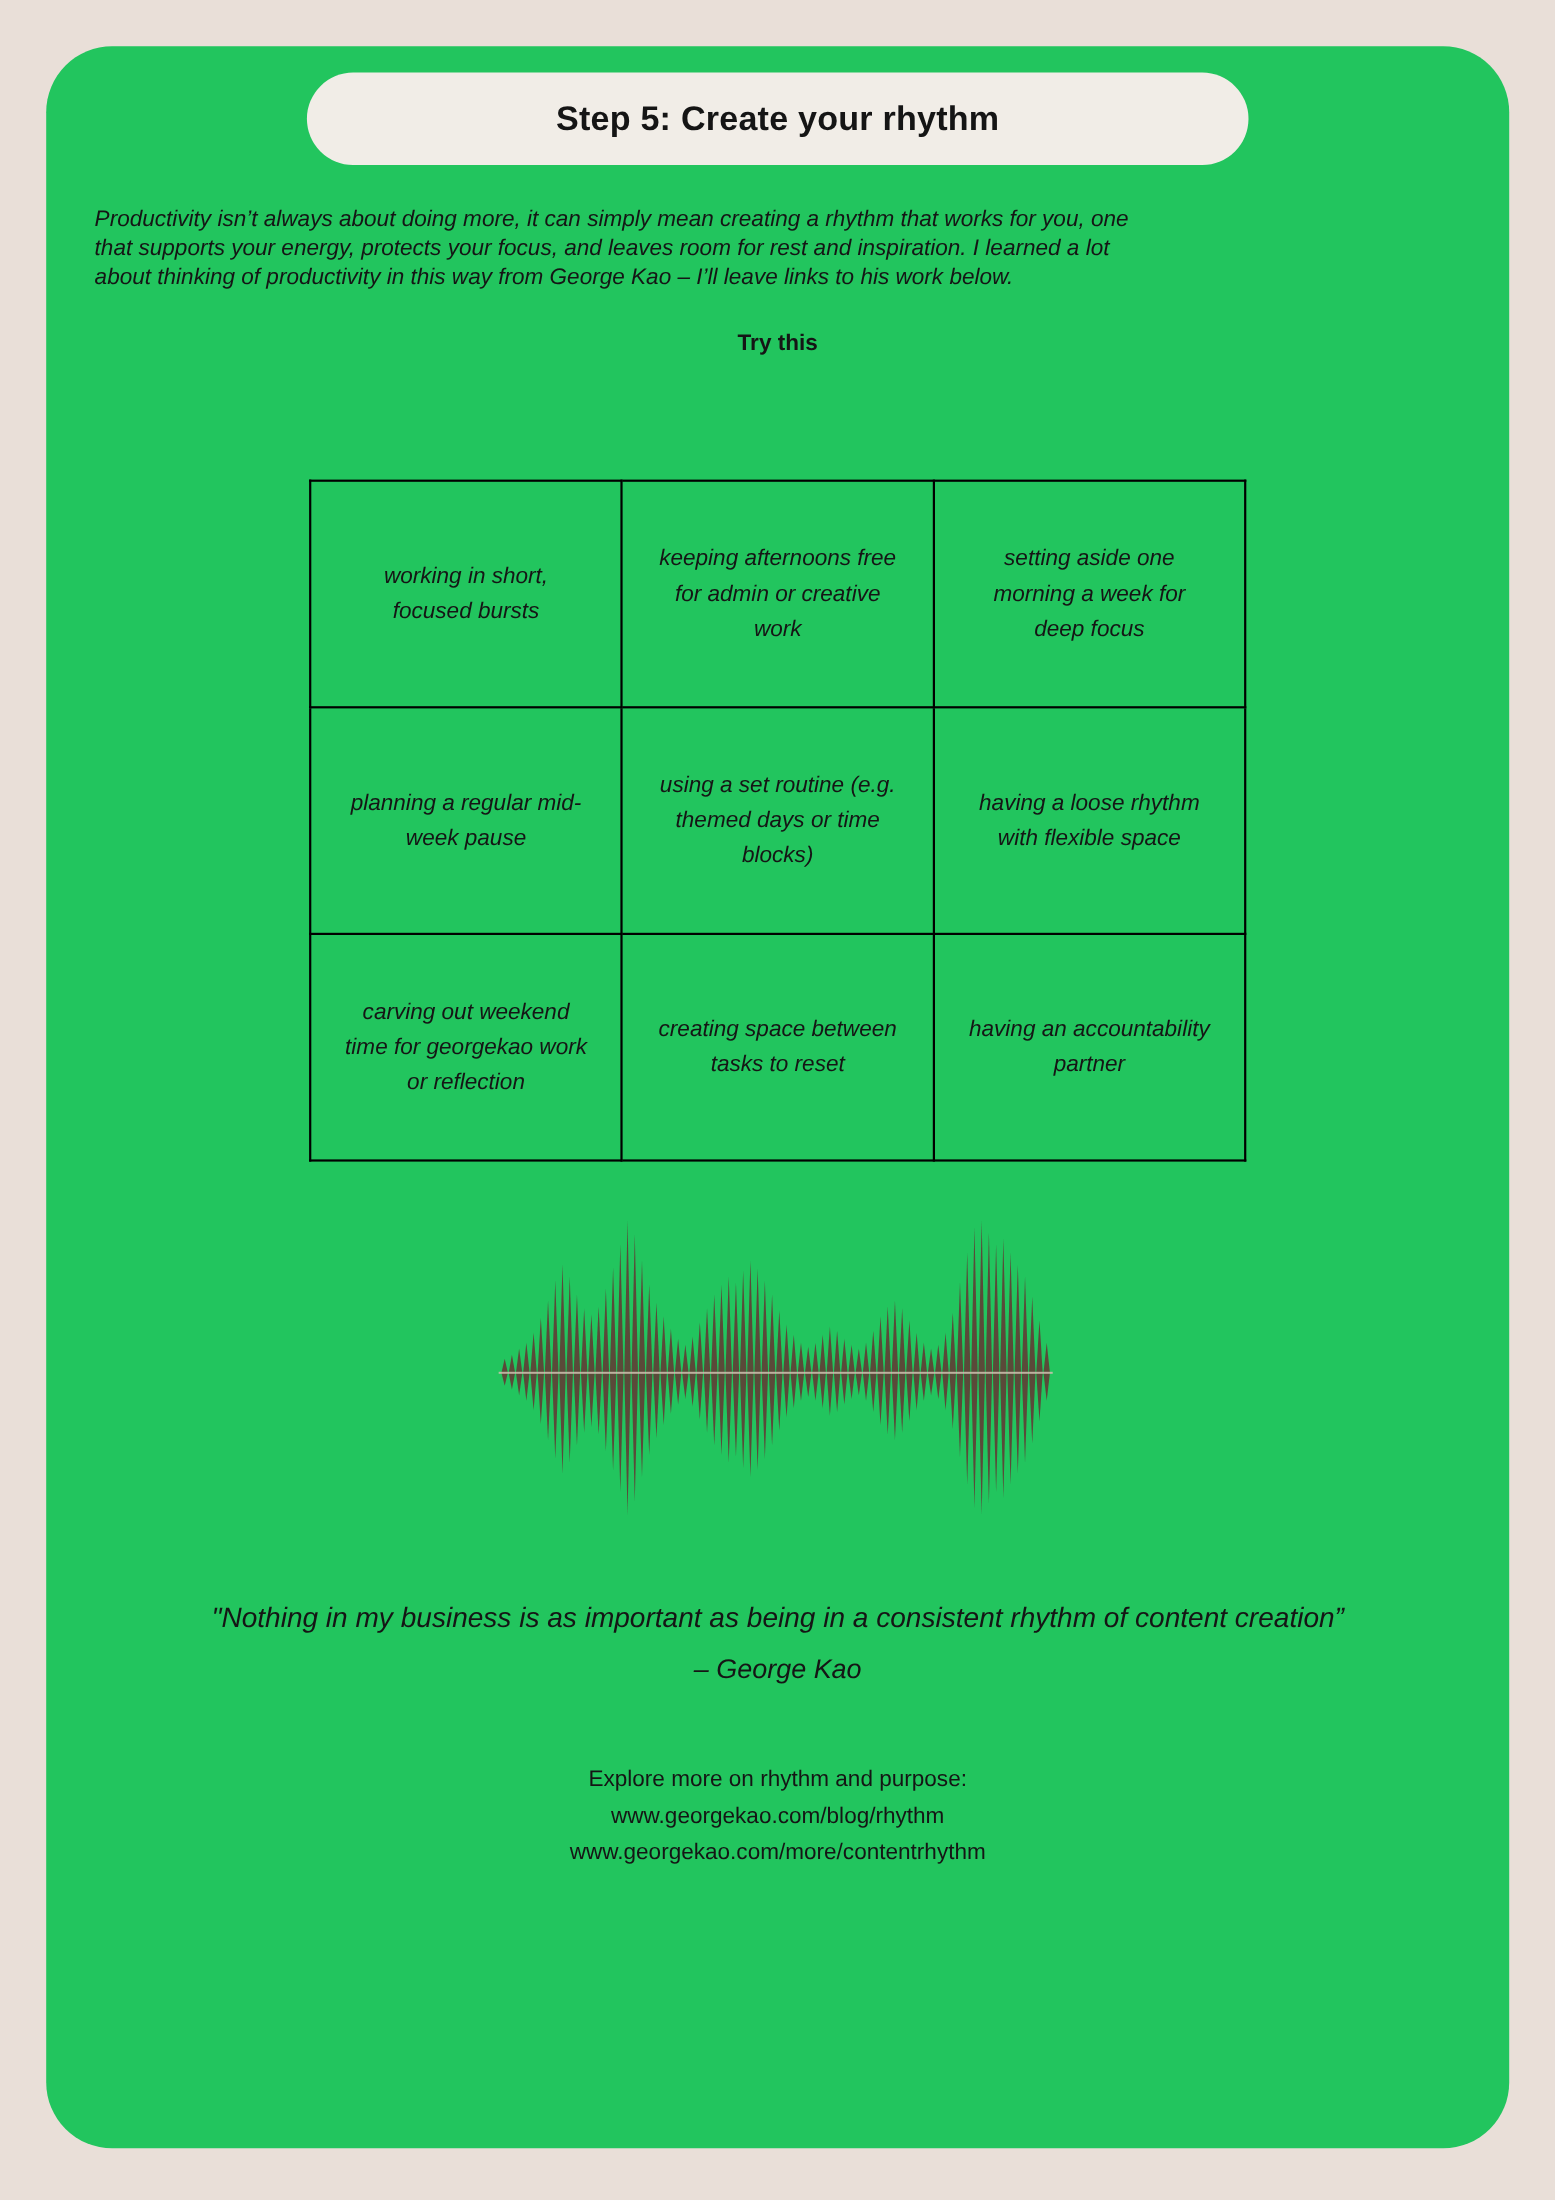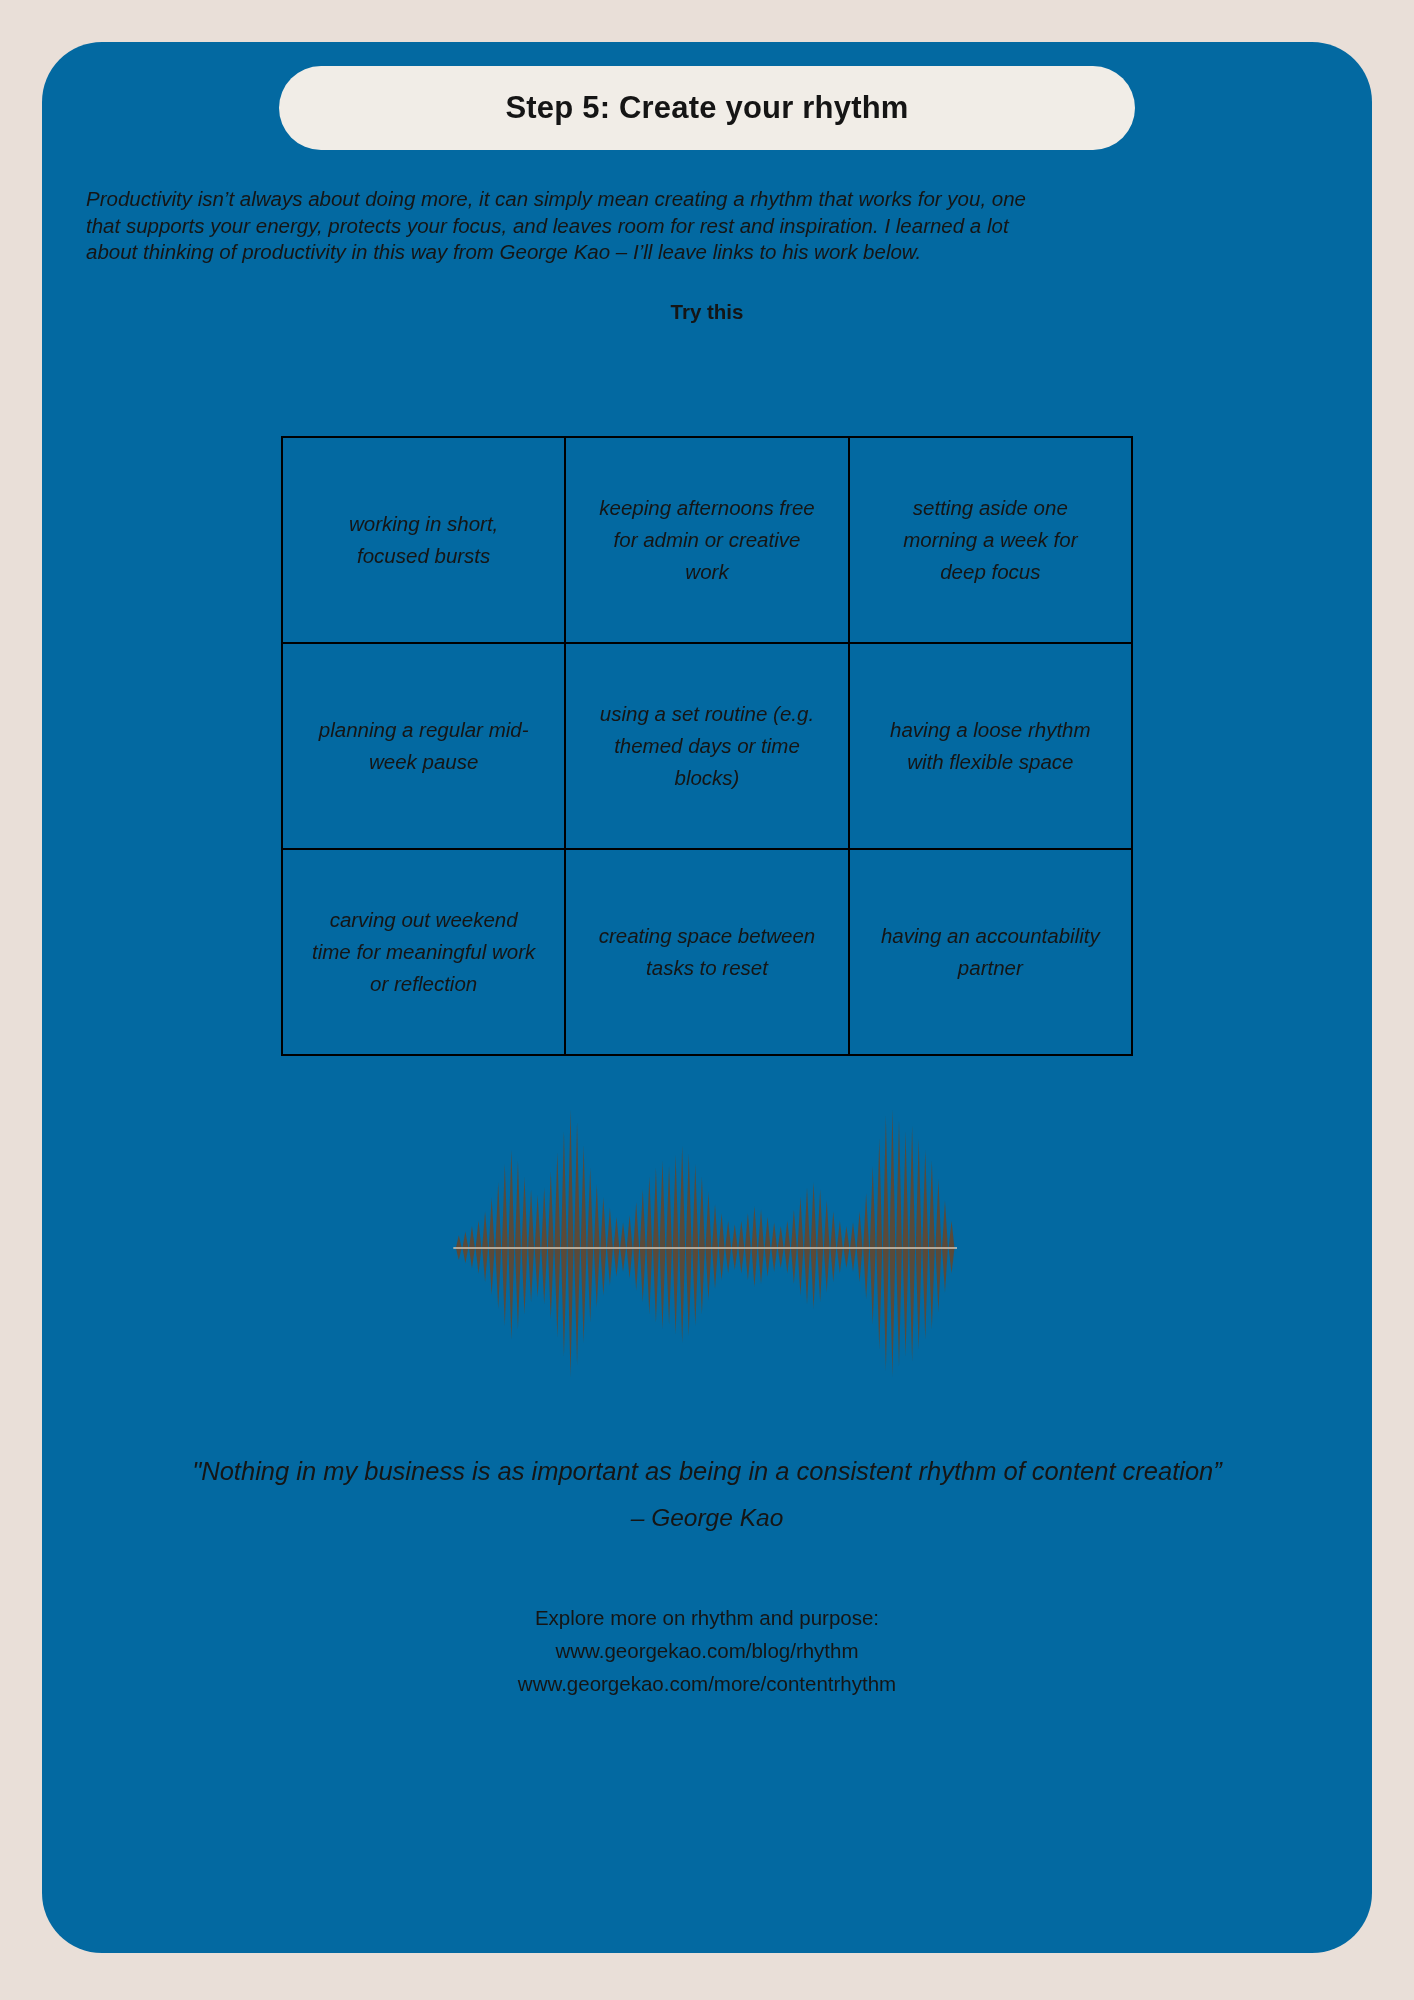--- a/index.html
+++ b/index.html
@@ -8,21 +8,21 @@
     background:#e9dfd8;
     font-family:"Liberation Sans", sans-serif;
     color:#151515;
     overflow:hidden;
   }
   .page-card{
     position:relative;
     margin:42px 42px 0 42px;
     width:1330px;
     height:1911px;
-    background:#0369a1;
+    background:#22c55e;
     border-radius:60px;
     box-sizing:border-box;
     overflow:hidden;
   }
   .title-pill{
     margin:24px auto 0 auto;
     width:856px;
     height:84px;
     background:#f1ede7;
     border-radius:44px;
@@ -124,21 +124,21 @@
         <td>working in short, focused bursts</td>
         <td>keeping afternoons free for admin or creative work</td>
         <td>setting aside one morning a week for deep focus</td>
       </tr>
       <tr>
         <td>planning a regular mid-week pause</td>
         <td>using a set routine (e.g. themed days or time blocks)</td>
         <td>having a loose rhythm with flexible space</td>
       </tr>
       <tr>
-        <td>carving out weekend time for meaningful work or reflection</td>
+        <td>carving out weekend time for georgekao work or reflection</td>
         <td>creating space between tasks to reset</td>
         <td>having an accountability partner</td>
       </tr>
     </tbody>
   </table>
 
   <div class="waveform-wrap">
     <svg id="waveform-svg" viewBox="0 0 560 320" preserveAspectRatio="xMidYMid meet">
         <polygon points="8,146 11.2,160 8,173.02 4.8,160" fill="#5a4a39"></polygon>
         <polygon points="15.2,142 18.4,160 15.2,176.74 12,160" fill="#5a4a39"></polygon>

